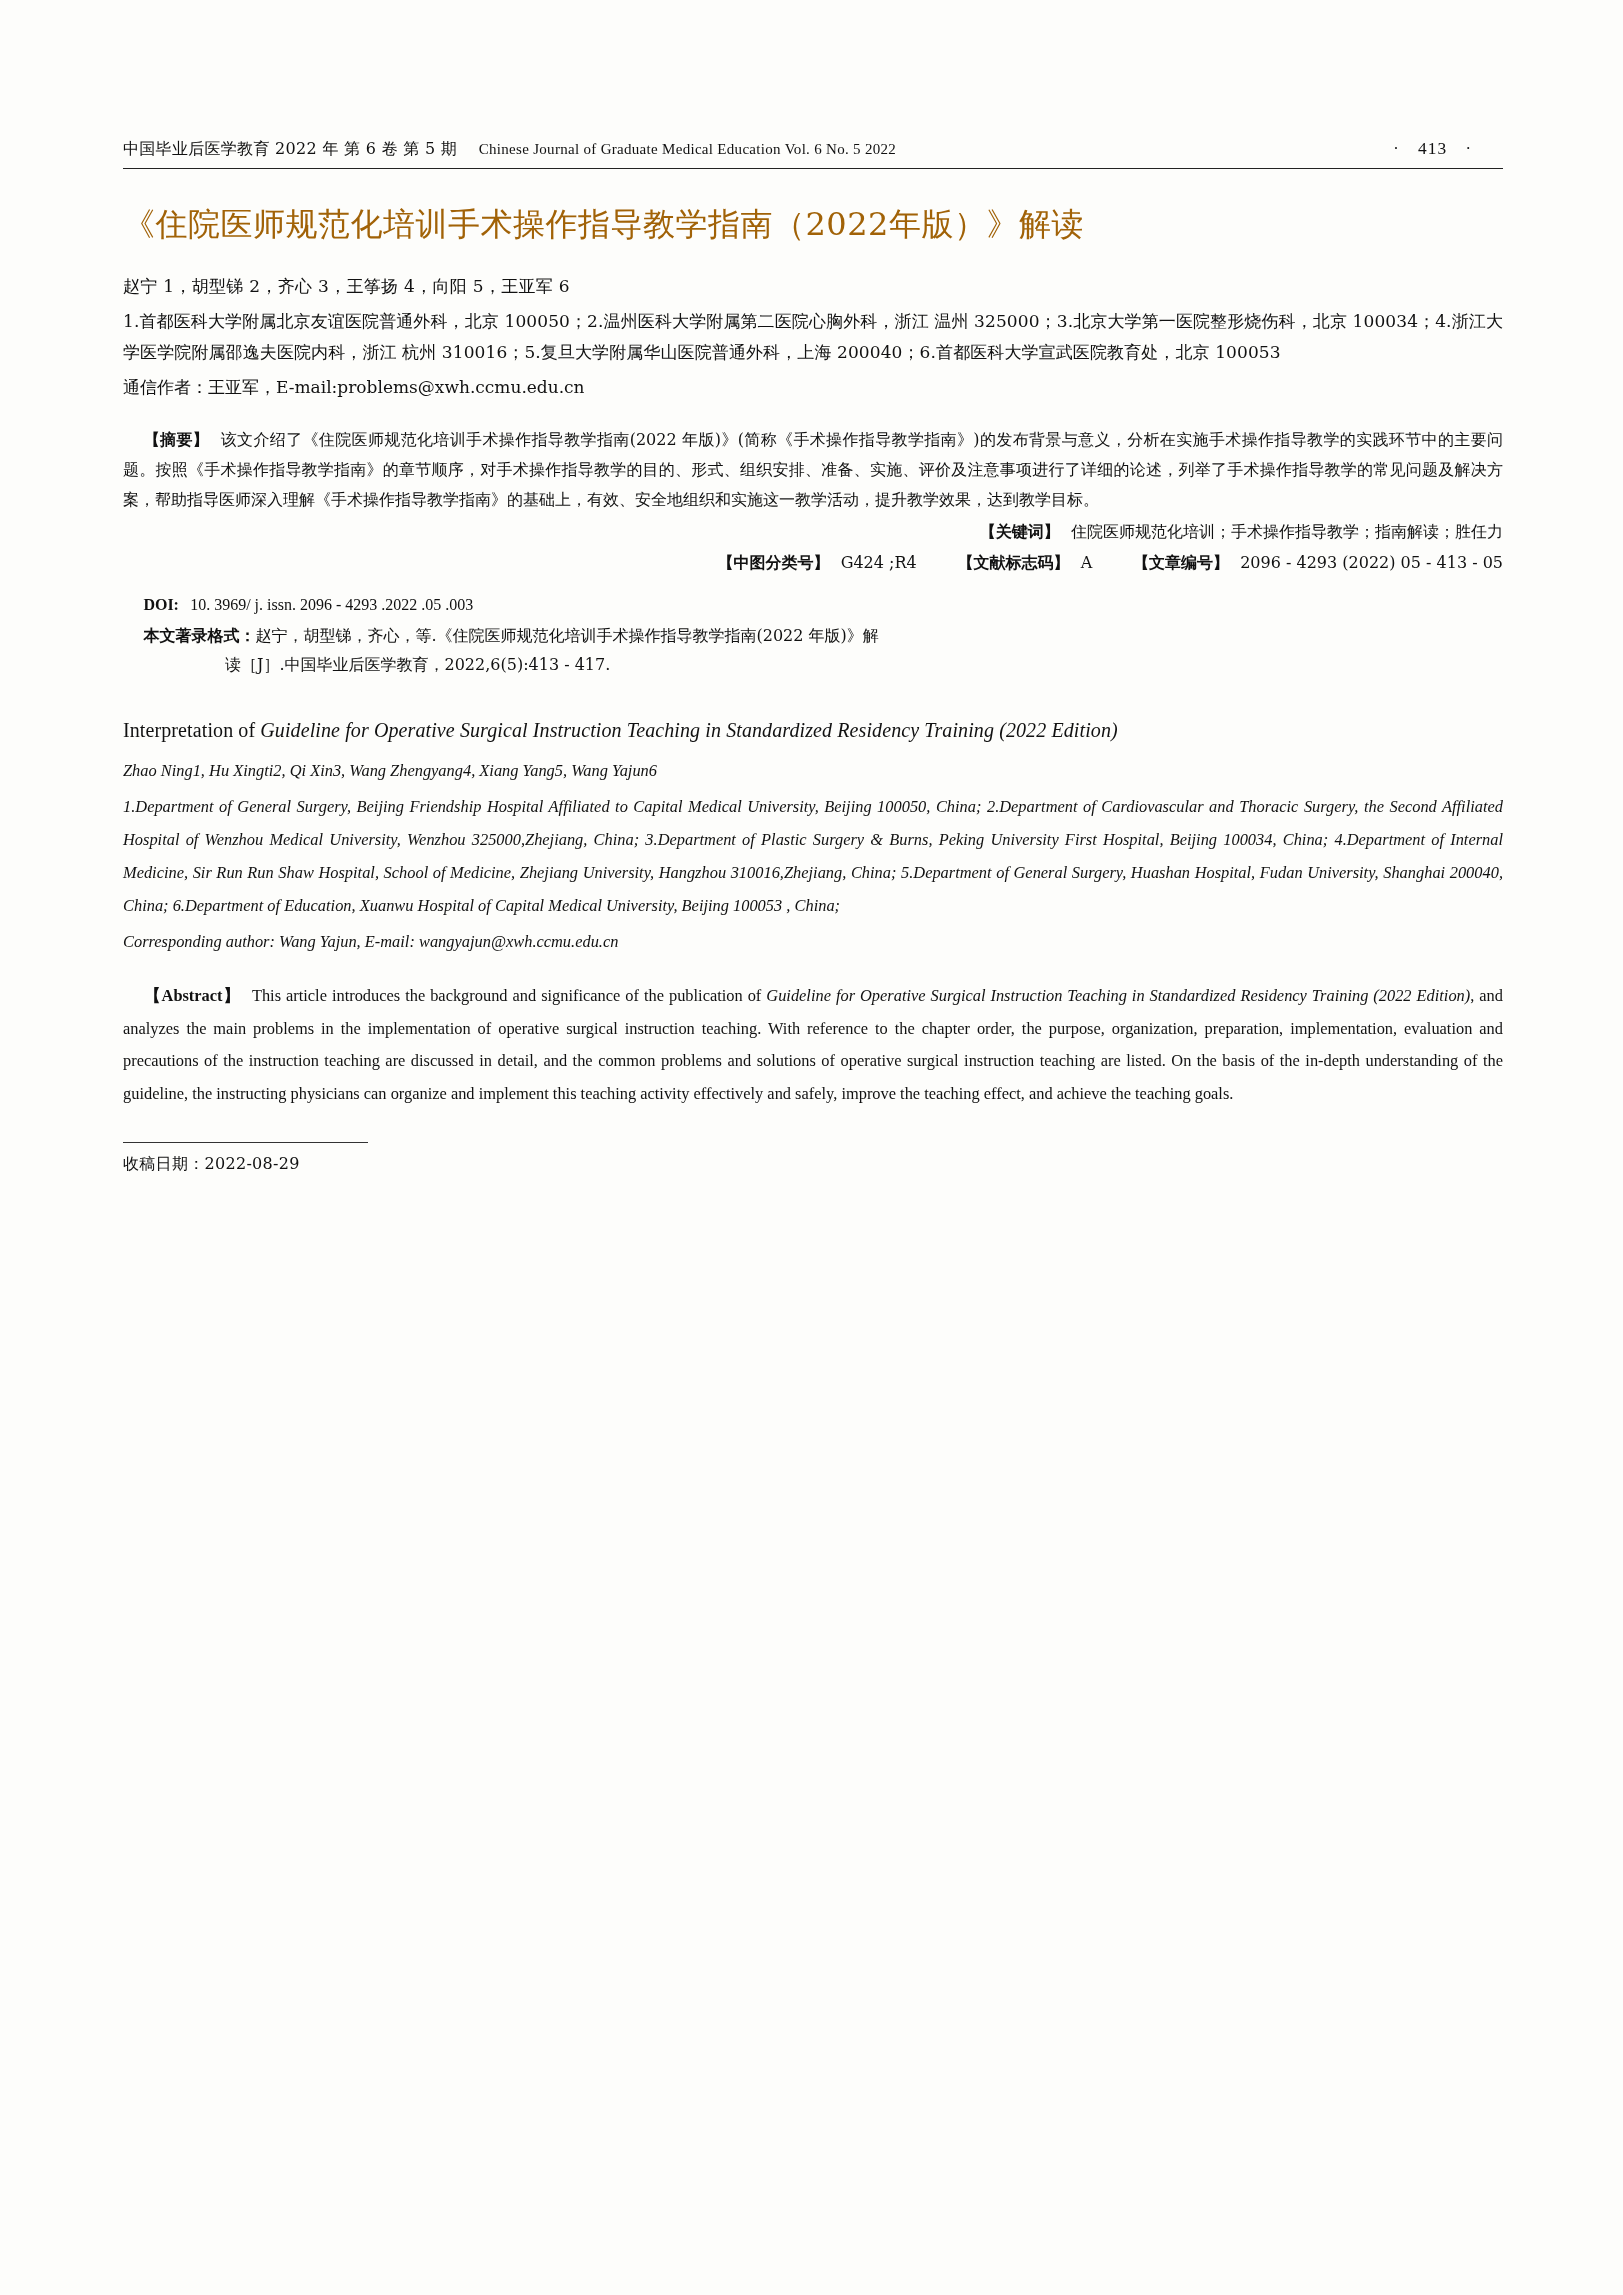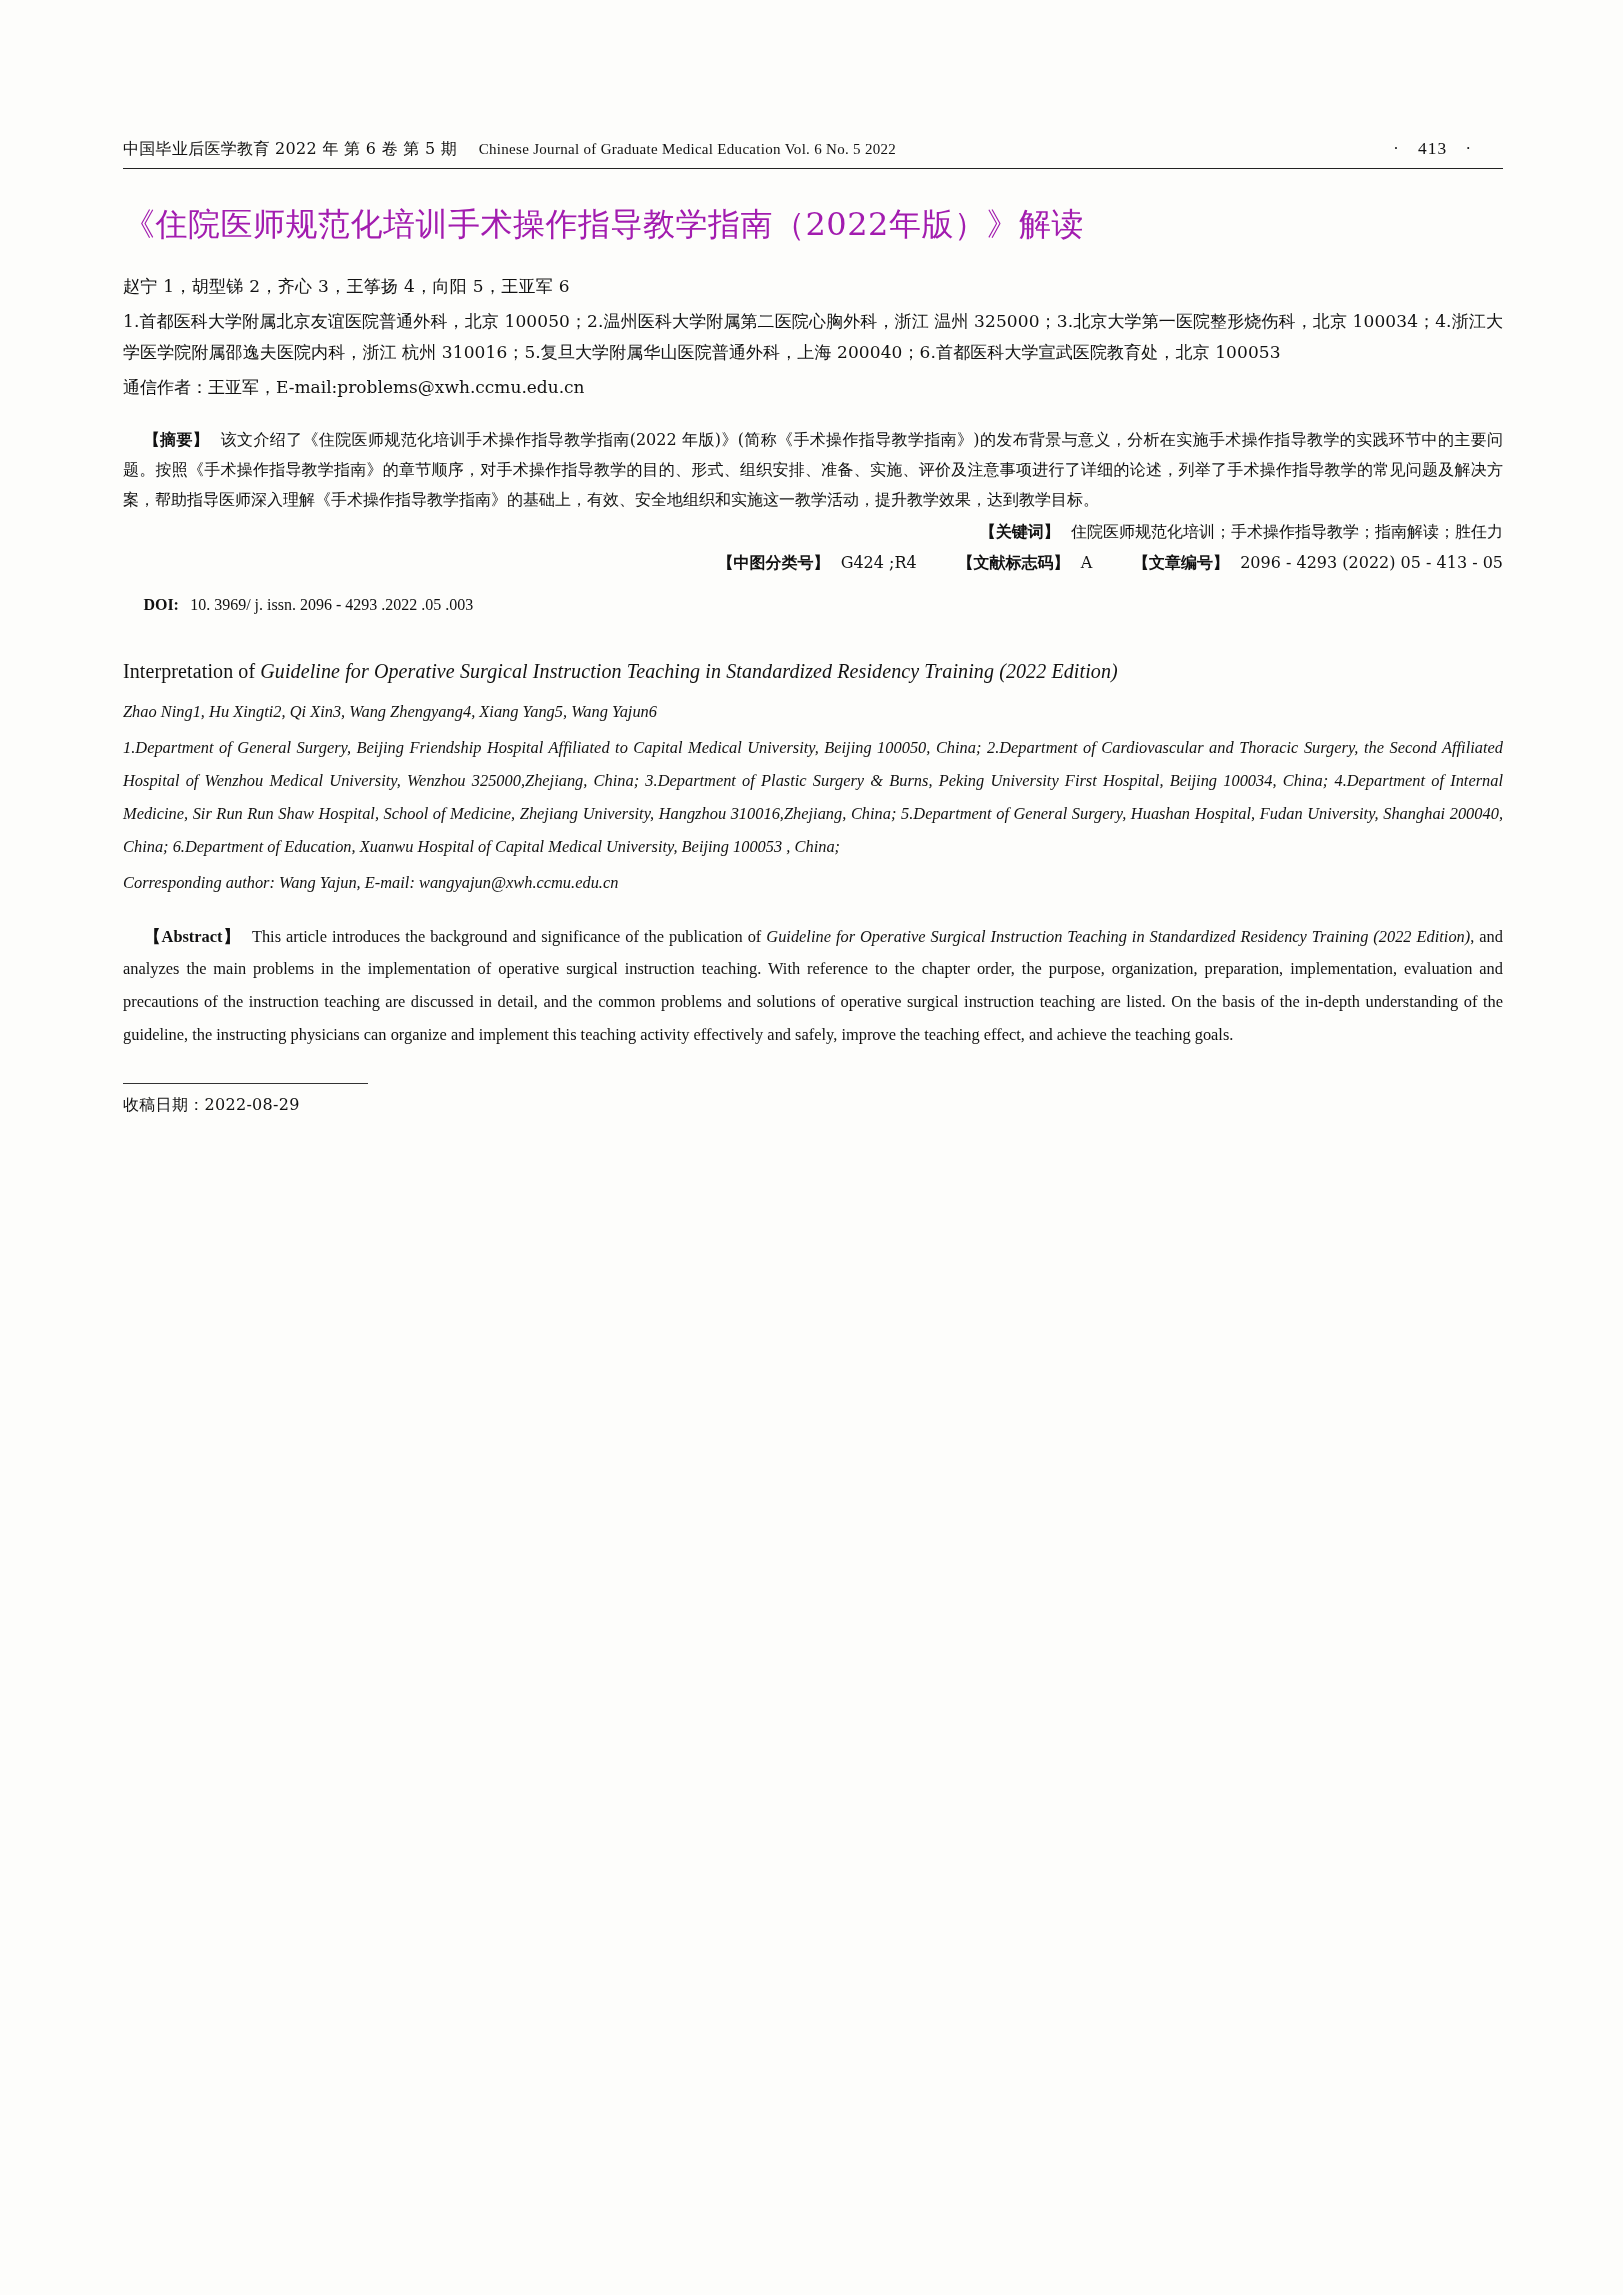--- a/index.html
+++ b/index.html
@@ -82,21 +82,21 @@
     color: #1a1a1a;
   }
 
   
   .title-cn {
     margin-top: 33px;
     font-size: 32px;
     font-family: "DejaVu Serif", serif;
     line-height: 1.38;
     letter-spacing: 0.5px;
-    color: #a21caf;
+    color: #a16207;
   }
 
   
   .authors-cn {
     margin-top: 26.6px;
     font-size: 17px;
     font-family: "DejaVu Serif", serif;
     letter-spacing: 0.3px;
     line-height: 1.55;
   }
@@ -247,20 +247,24 @@
     </div>
 
     <div class="kv-line">
       <span class="sp"></span><b>【中图分类号】</b><span class="sp-s"></span><span>G424 ;R4</span><span class="sp"></span><span class="sp"></span><b>【文献标志码】</b><span class="sp-s"></span><span>A</span><span class="sp"></span><span class="sp"></span><b>【文章编号】</b><span class="sp-s"></span><span>2096 - 4293 (2022) 05 - 413 - 05</span>
     </div>
 
     <div class="doi-line">
       <span class="sp"></span><b>DOI:</b><span class="sp-s"></span><span>10. 3969/ j. issn. 2096 - 4293 .2022 .05 .003</span>
     </div>
 
+    <div class="cite-line">
+      <span class="sp"></span><b>本文著录格式：</b><span>赵宁，胡型锑，齐心，等.《住院医师规范化培训手术操作指导教学指南(2022 年版)》解</span>
+      <span class="indent2">读［J］.中国毕业后医学教育，2022,6(5):413 - 417.</span>
+    </div>
 
     <div class="title-en">
       <span>Interpretation of </span><i>Guideline for Operative Surgical Instruction Teaching in Standardized Residency Training (2022 Edition)</i>
     </div>
 
     <div class="authors-en">Zhao Ning1, Hu Xingti2, Qi Xin3, Wang Zhengyang4, Xiang Yang5, Wang Yajun6</div>
     <div class="affil-en">1.Department of General Surgery, Beijing Friendship Hospital Affiliated to Capital Medical University, Beijing 100050, China; 2.Department of Cardiovascular and Thoracic Surgery, the Second Affiliated Hospital of Wenzhou Medical University, Wenzhou 325000,Zhejiang, China; 3.Department of Plastic Surgery &amp; Burns, Peking University First Hospital, Beijing 100034, China; 4.Department of Internal Medicine, Sir Run Run Shaw Hospital, School of Medicine, Zhejiang University, Hangzhou 310016,Zhejiang, China; 5.Department of General Surgery, Huashan Hospital, Fudan University, Shanghai 200040, China; 6.Department of Education, Xuanwu Hospital of Capital Medical University, Beijing 100053 , China;</div>
     <div class="corr-en">Corresponding author: Wang Yajun, E-mail: wangyajun@xwh.ccmu.edu.cn</div>
 
     <div class="abs-en">

